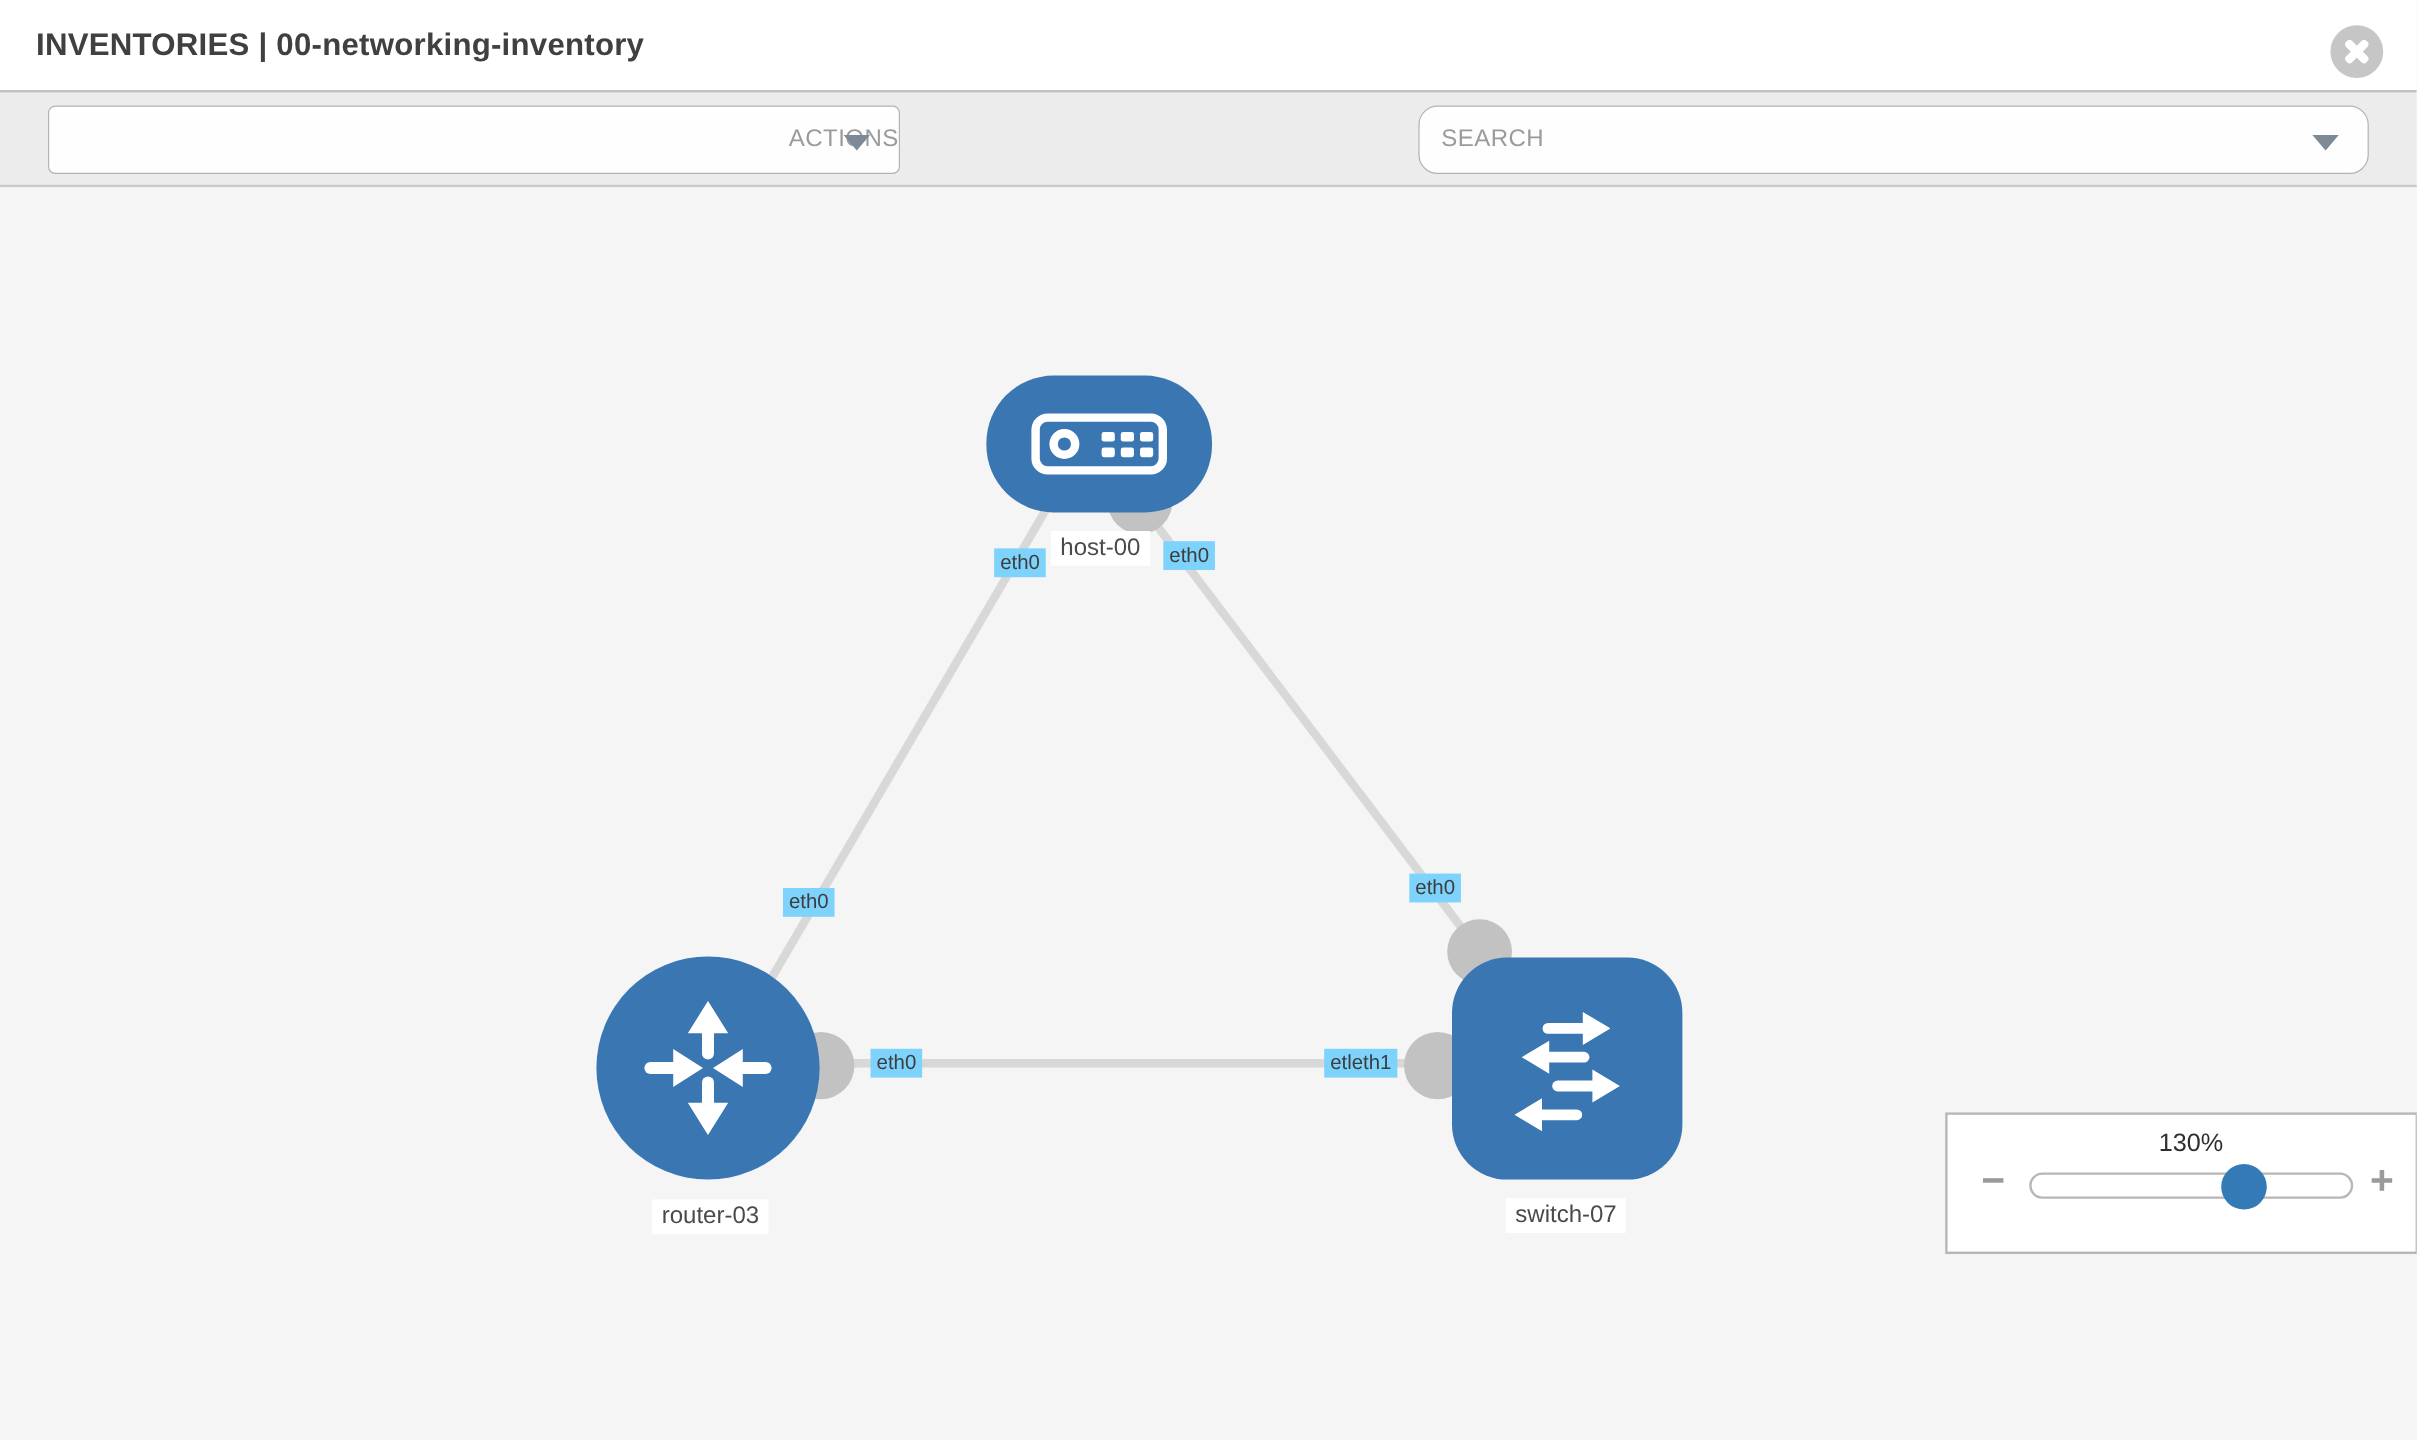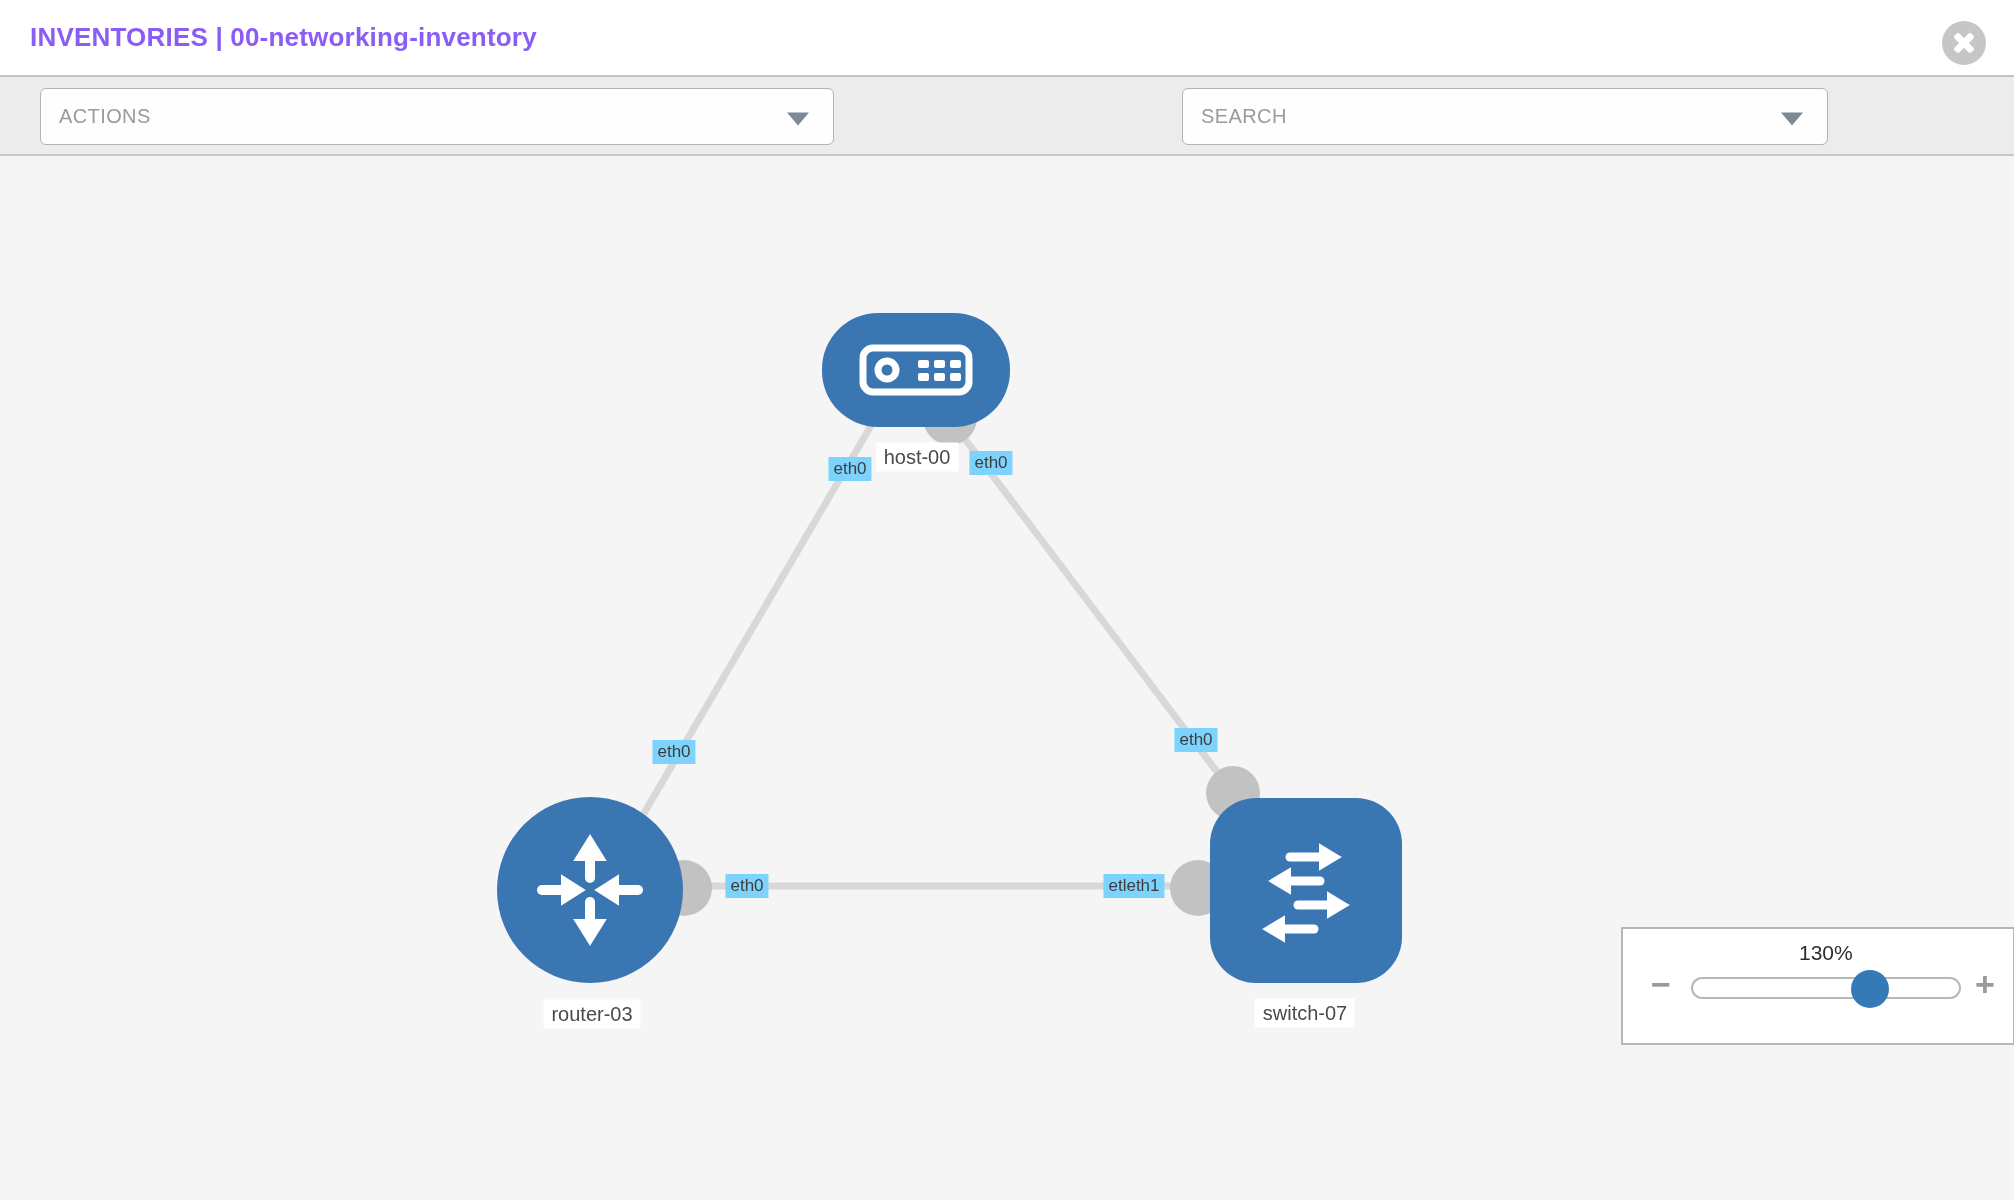--- a/index.html
+++ b/index.html
@@ -2,40 +2,40 @@
 <html><head>
 <meta charset="utf-8">
 <style>
   * { margin:0; padding:0; box-sizing:border-box; }
   html,body { width:2014px; height:1200px; overflow:hidden; }
   body { font-family:"Liberation Sans", sans-serif; background:#fff; }
   #app { position:relative; width:2014px; height:1200px; background:#f5f5f5; }
 
   
   .header { position:absolute; left:0; top:0; width:2014px; height:75px; background:#ffffff; }
-  .page-title { position:absolute; left:30px; top:22px; font-size:26px; font-weight:bold; color:#8b5cf6; letter-spacing:.2px; }
+  .page-title { position:absolute; left:30px; top:22px; font-size:26px; font-weight:bold; color:#404040; letter-spacing:.2px; }
   .close-btn { position:absolute; right:28px; top:21px; width:44px; height:44px; border-radius:50%;
                background:#c6c6c6; cursor:pointer; }
   .close-btn::before, .close-btn::after {
     content:""; position:absolute; left:50%; top:50%; width:24px; height:7px; border-radius:3px;
     background:#fff; }
   .close-btn::before { transform:translate(-50%,-50%) rotate(45deg); }
   .close-btn::after  { transform:translate(-50%,-50%) rotate(-45deg); }
 
   
   .toolbar { position:absolute; left:0; top:75px; width:2014px; height:81px; background:#ececec;
              border-top:2px solid #c3c3c3; border-bottom:2px solid #c9c9c9; }
   .dropdown { position:absolute; top:11px; height:57px; background:#fefefe; border:1px solid #b3b3b3;
               border-radius:6px; display:flex; align-items:center; cursor:pointer; }
   .dropdown .dd-label { padding-left:18px; font-size:20px; color:#9b9b9b; letter-spacing:.4px; }
   .dd-caret { position:absolute; right:24px; top:50%; transform:translateY(-35%);
               width:0; height:0; border-left:11px solid transparent; border-right:11px solid transparent;
               border-top:13px solid #7b8a96; }
-  .dd-actions { left:40px;  width:794px; }
-  .dd-search  { left:1182px; width:646px; }
+  .dd-actions { left:40px;  width:710px;justify-content:flex-end; }
+  .dd-search  { left:1182px; width:792px;border-radius:16px; }
   .tool-icon { position:absolute; top:99px; width:34px; height:34px; cursor:pointer; }
   .tool-icon svg { width:100%; height:100%; fill:#8c8c8c; }
   .icon-wrench { left:1049px; }
   .icon-key    { left:1117px; }
 
   
   .canvas { position:absolute; left:0; top:156px; width:2014px; height:1044px; background:#f5f5f5; }
   .links-svg { position:absolute; left:0; top:0; width:2014px; height:1044px; }
 
   .node { position:absolute; background:#3a76b2; display:flex; align-items:center; justify-content:center; cursor:pointer; }

